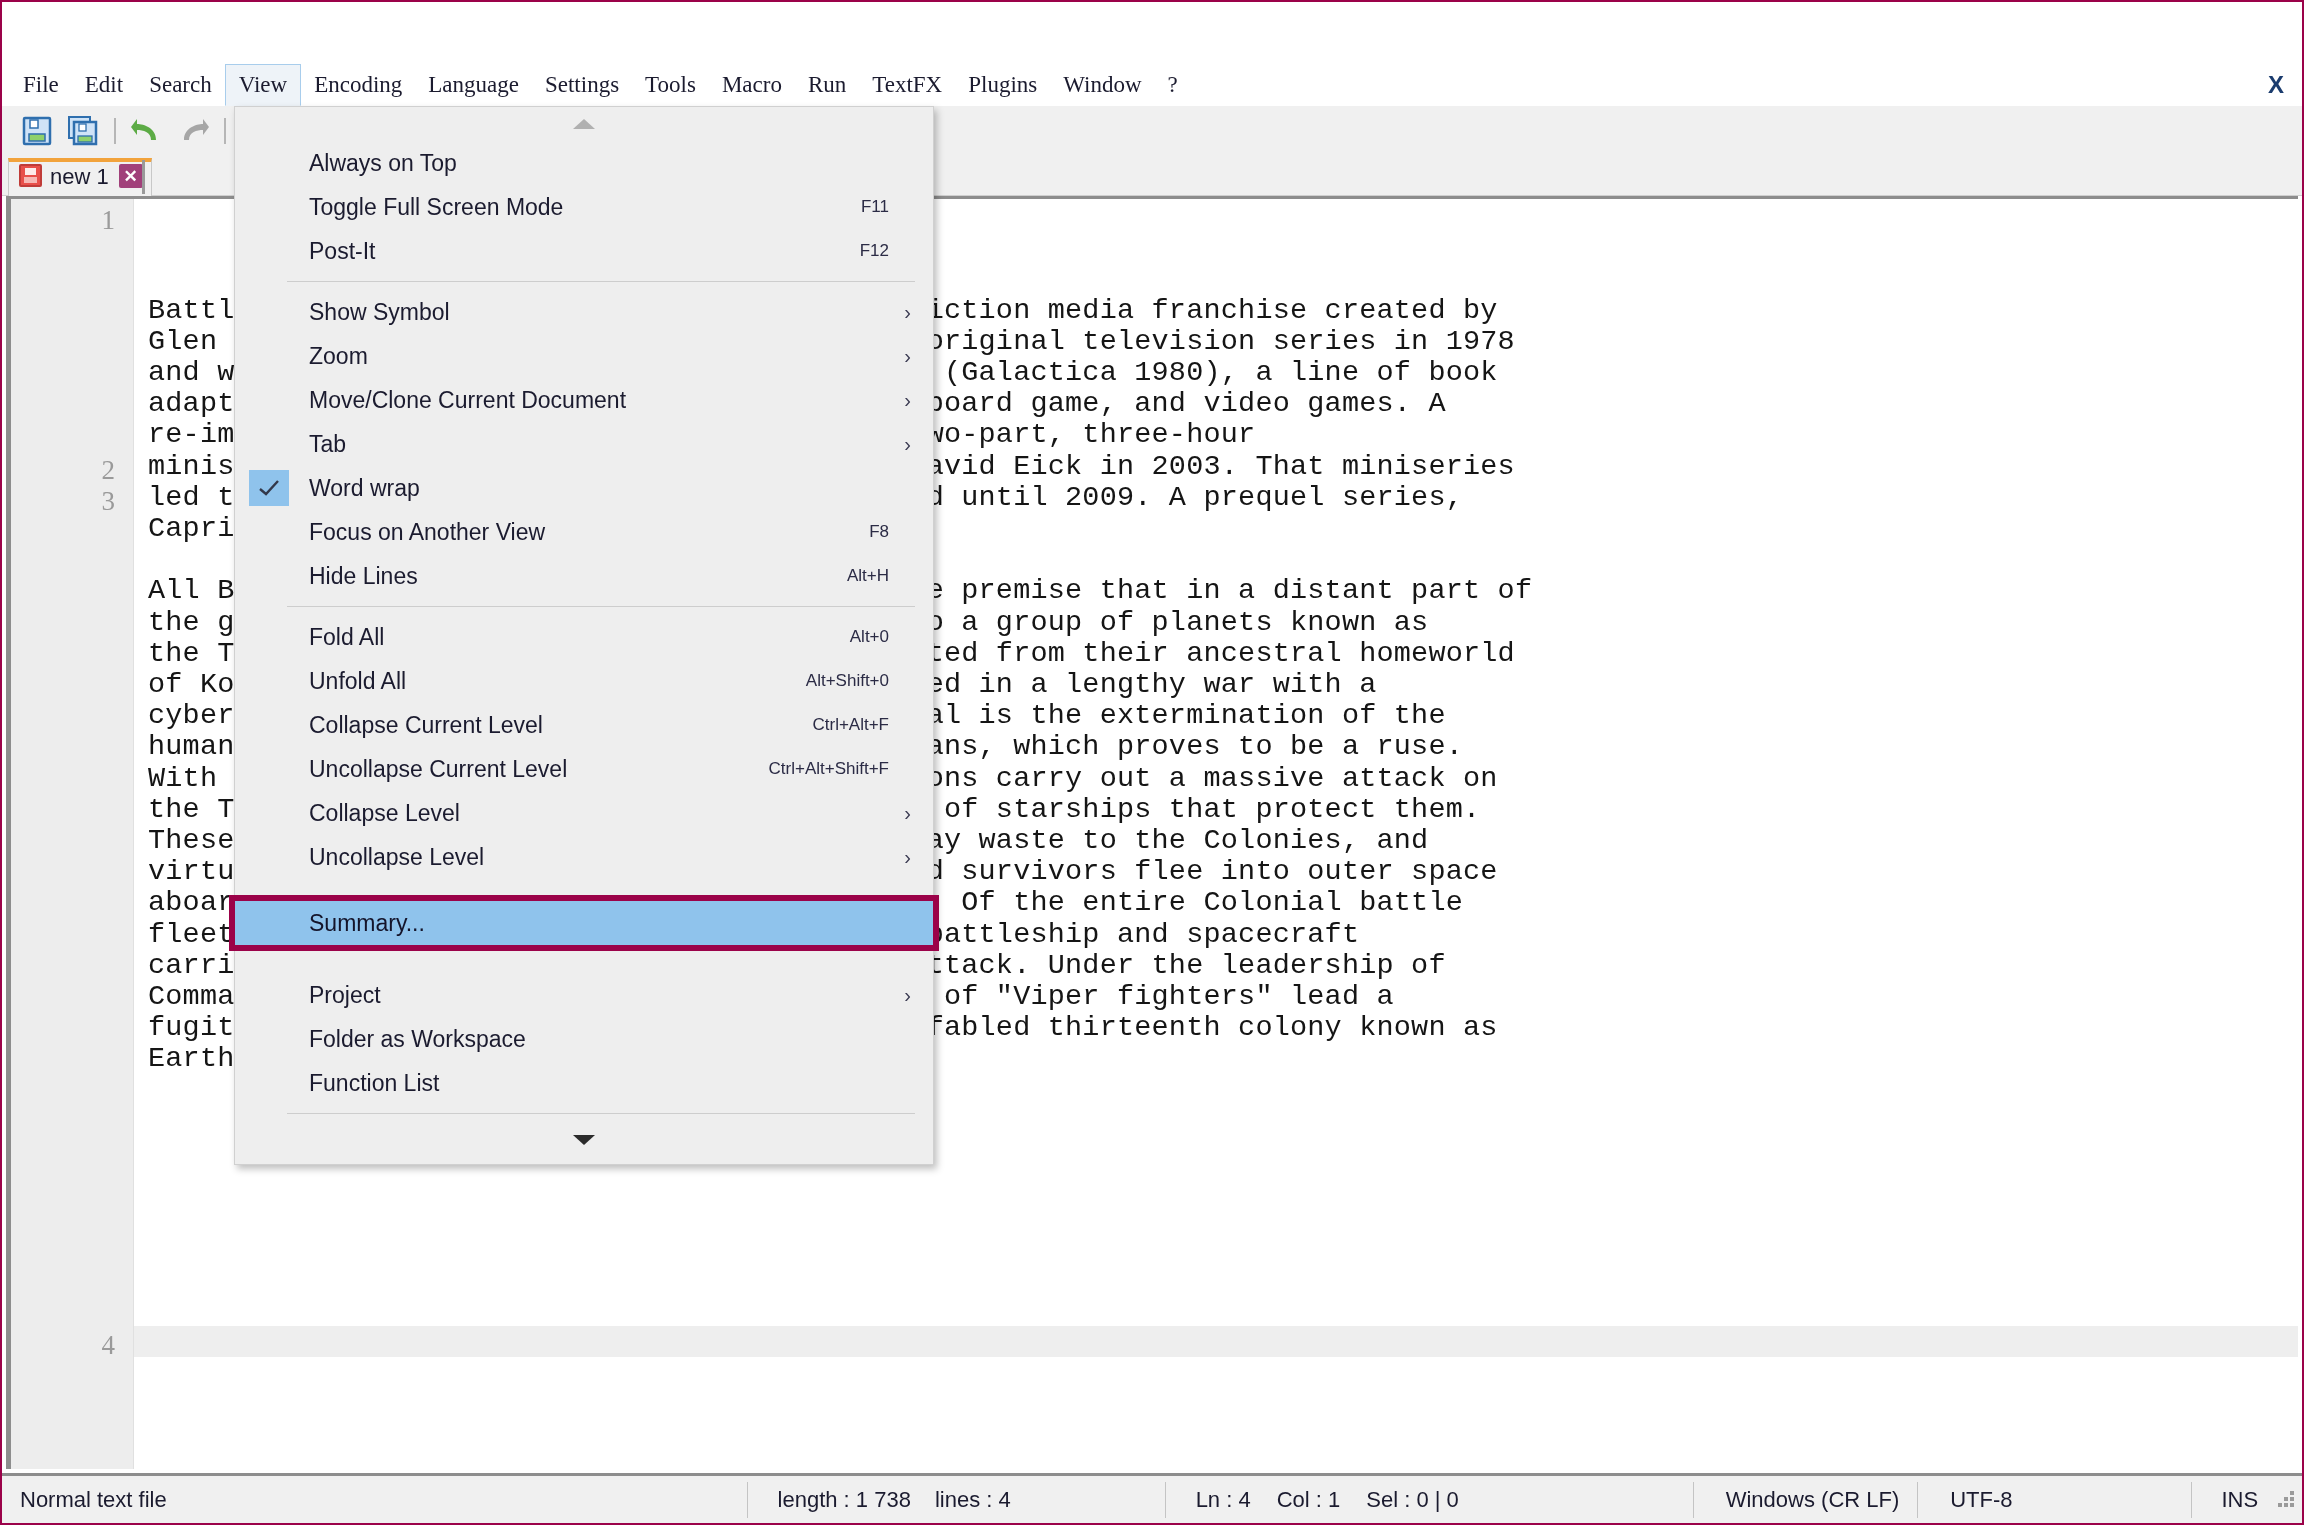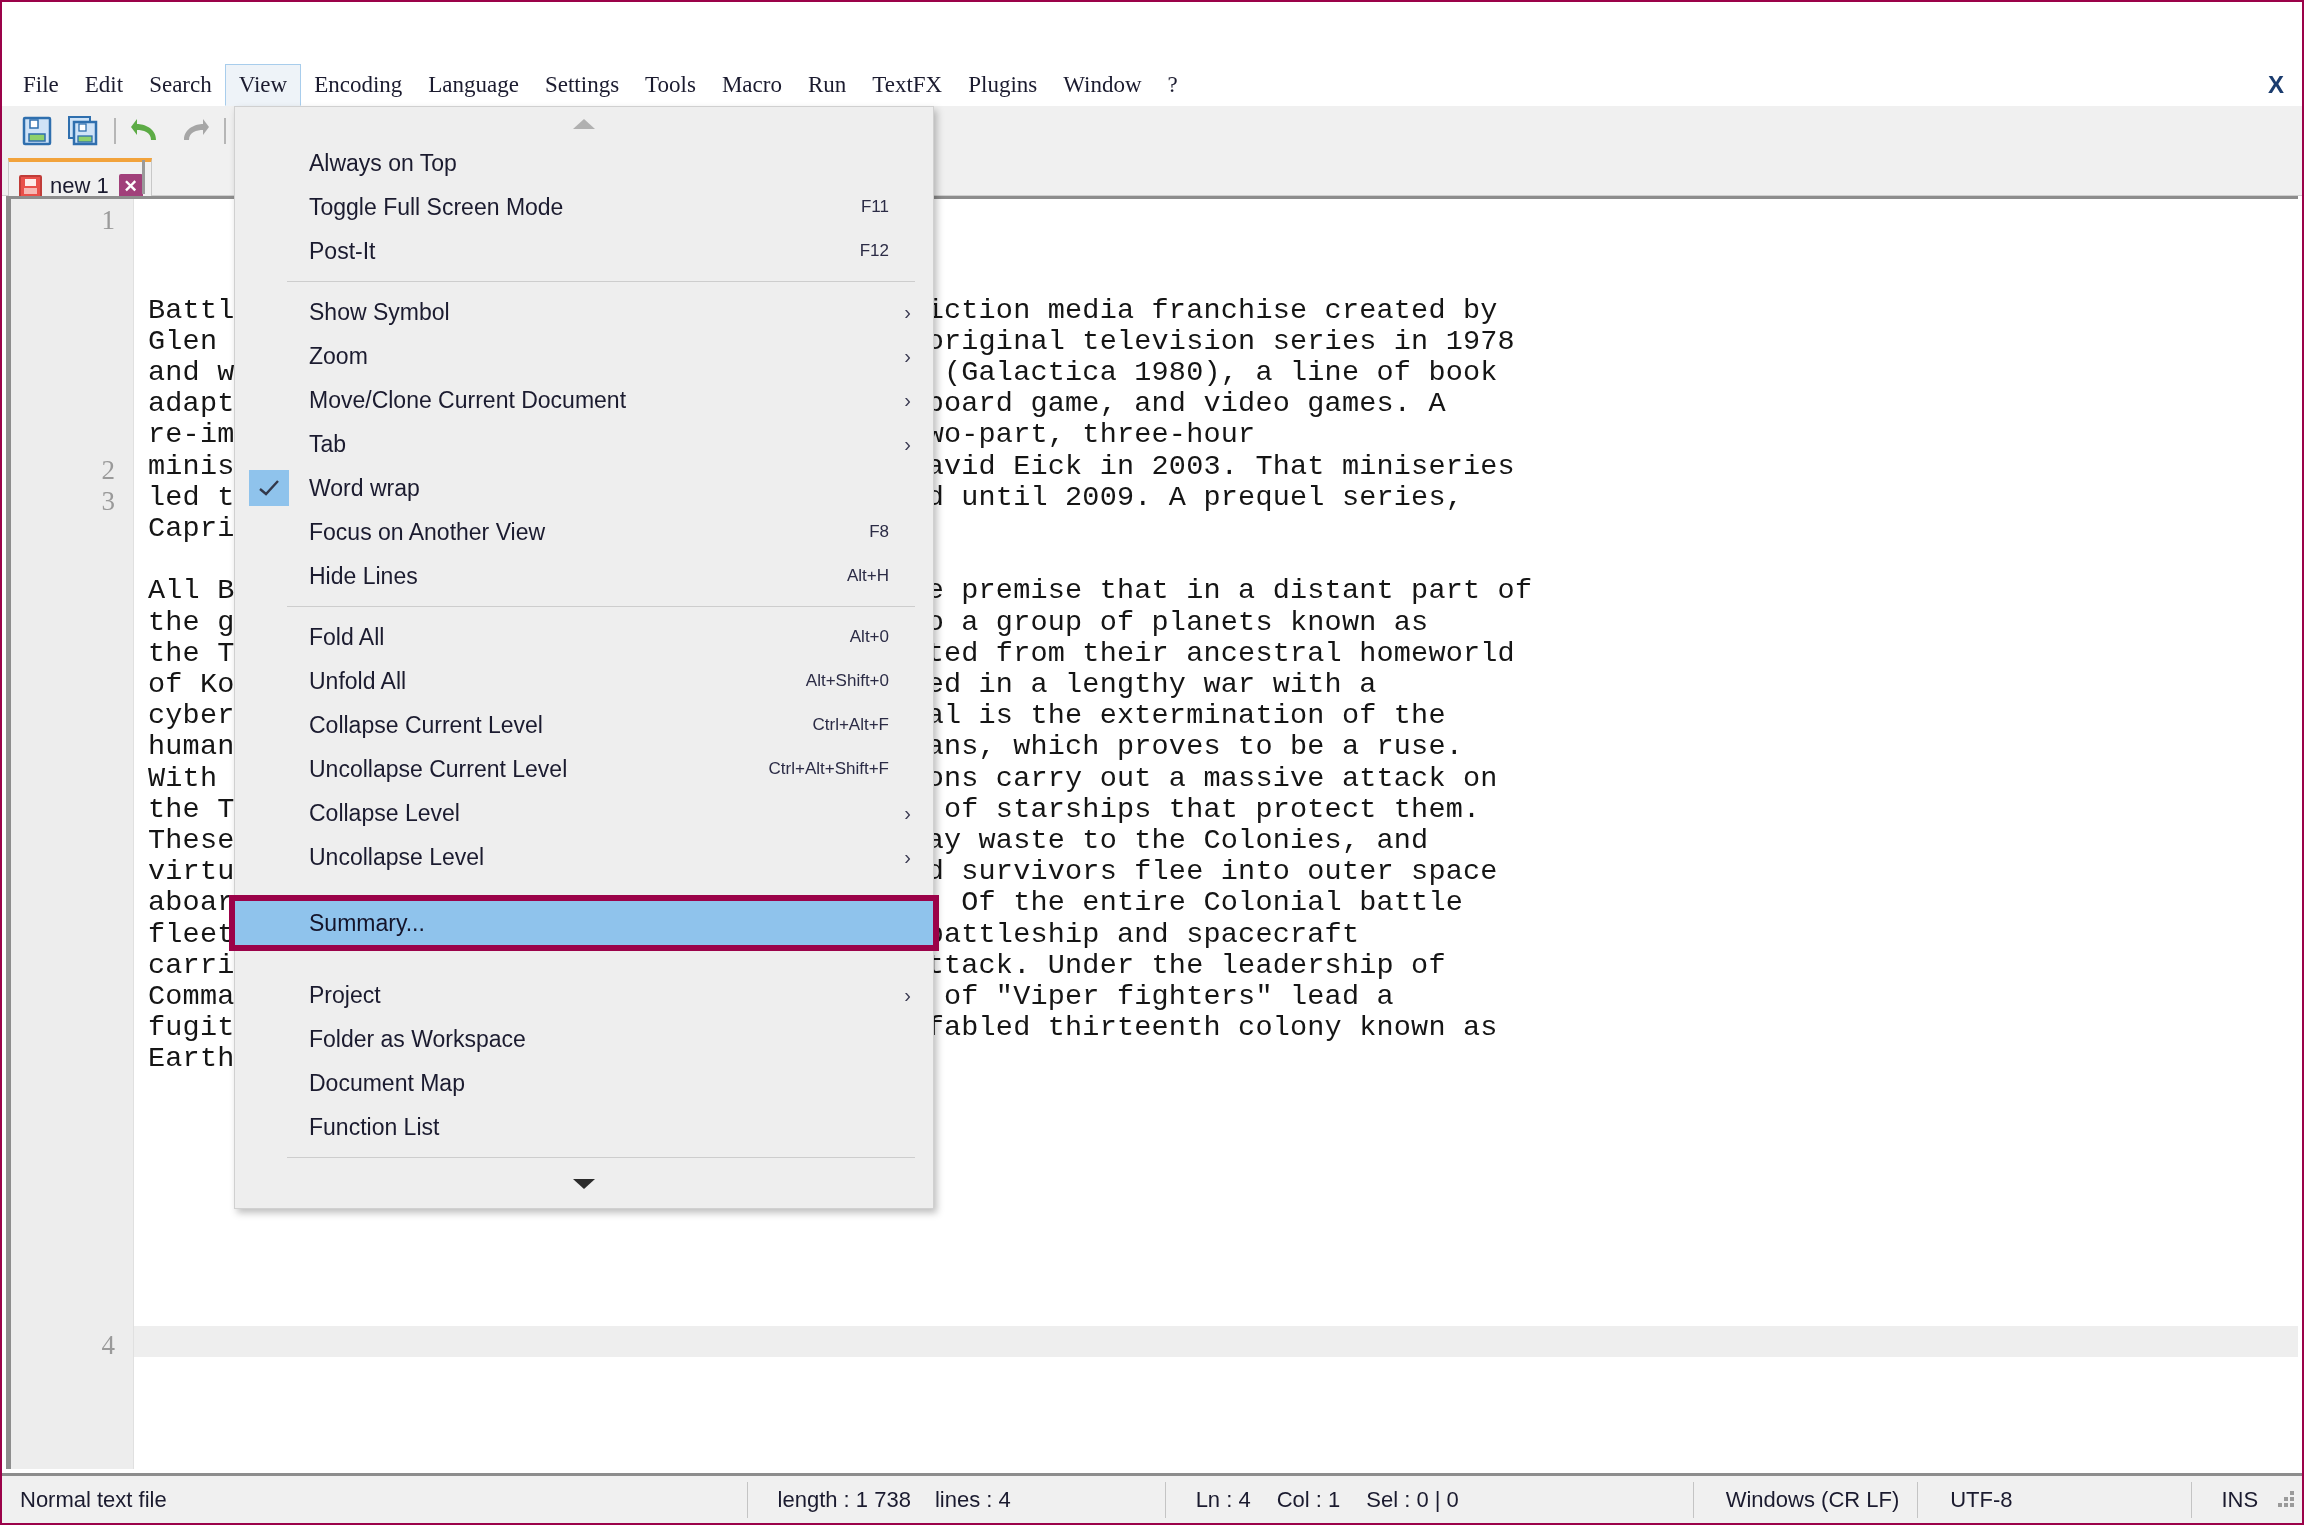--- a/index.html
+++ b/index.html
@@ -73,21 +73,21 @@
   .tb-btn { width: 46px; height: 42px; display: flex; align-items: center; justify-content: center; }
   .tb-sep { width: 2px; height: 26px; background: #b6b6b6; margin: 0 8px; }
 
   
   .tabbar {
     position: absolute; top: 154px; left: 0; right: 0; height: 40px;
     background: #f0f0f0; border-bottom: 1px solid #cfcfcf;
   }
   .tab {
     position: absolute; left: 6px; top: 2px; height: 50px;
-    display: flex; align-items: center; padding: 2px 8px 0 10px;
+    display: flex; align-items: flex-start; padding: 2px 8px 0 10px;
     background: #f0f0f0; border: 1px solid #c8c8c8; border-bottom: none;
     border-top: 4px solid #f2a33c;
   }
   .tab-save-icon {
     width: 23px; height: 23px; background: #e8504a; border: 2px solid #c03c38;
     border-radius: 2px; position: relative; margin-right: 8px; flex: none;
   }
   .tab-save-icon::before { content:''; position:absolute; left:4px; top:2px; width:11px; height:7px; background:#fdecea; }
   .tab-save-icon::after { content:''; position:absolute; left:3px; bottom:2px; width:13px; height:6px; background:#f6b8b4; }
   .tab-label { font-size: 22px; color: #1b1b2f; margin-right: 10px; white-space: nowrap; }
@@ -367,23 +367,20 @@
     </div>
 
     <div class="spacer-top"></div>
 
     <div class="mrow">
       <span class="mlabel">Project</span>
       <span class="mchev">›</span>
     </div>
     <div class="mrow">
       <span class="mlabel">Folder as Workspace</span>
-    </div>
-    <div class="mrow">
-      <span class="mlabel">Document Map</span>
     </div>
     <div class="mrow">
       <span class="mlabel">Function List</span>
     </div>
 
     <div class="msep"></div>
 
     <div class="scroll-arrow">
       <svg width="26" height="14" viewBox="0 0 26 14">
           <polygon points="2,3 24,3 13,13" fill="#2b2b2b"></polygon>

